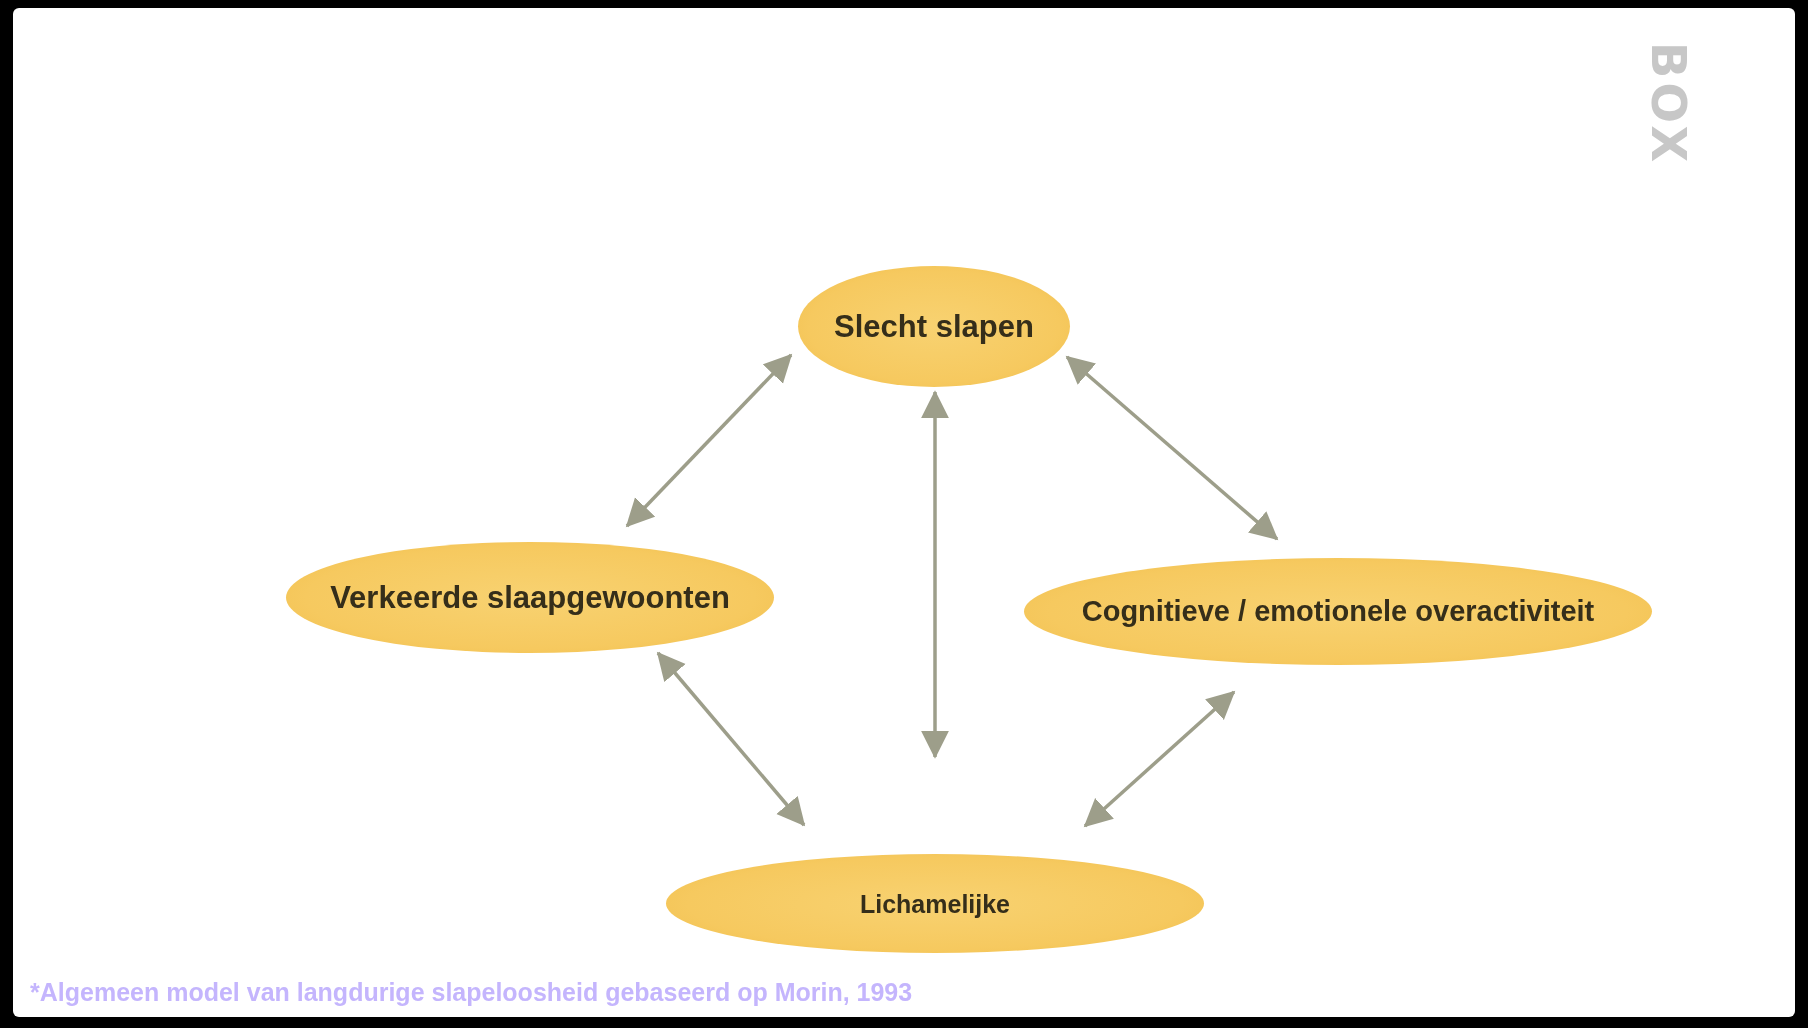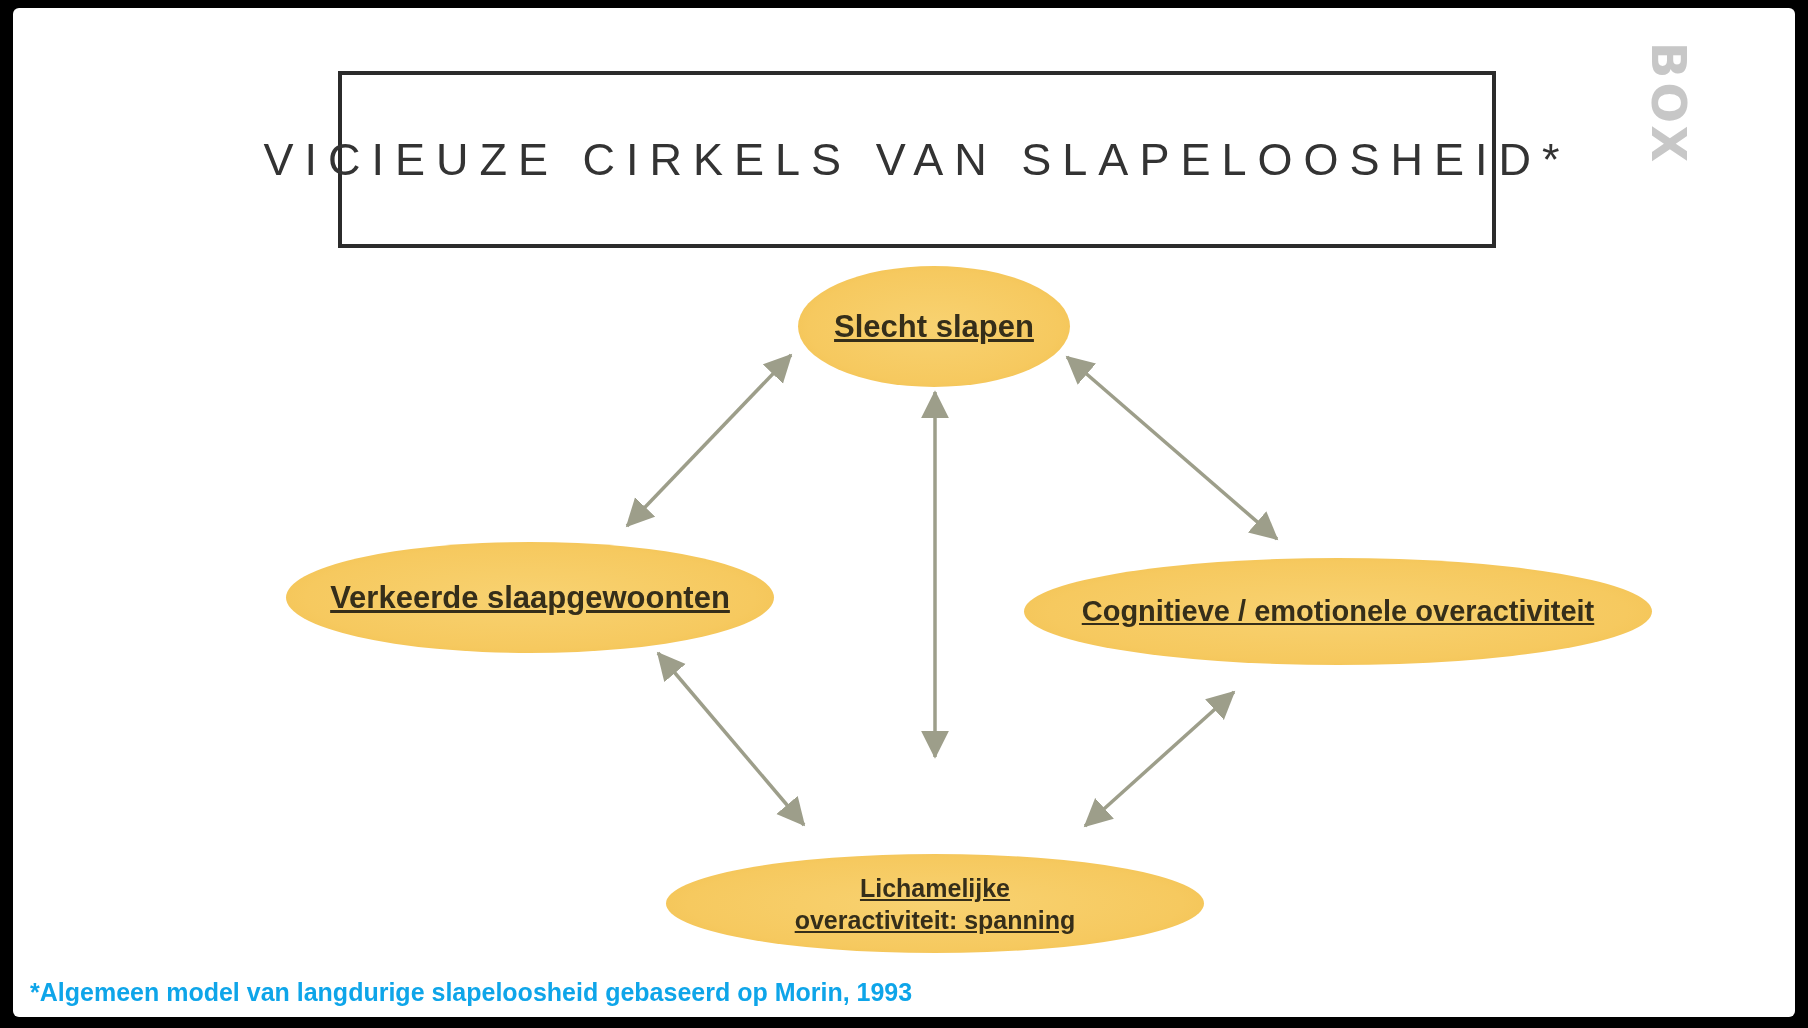--- a/index.html
+++ b/index.html
@@ -49,21 +49,20 @@
     border-radius: 50%;
     background: radial-gradient(ellipse at center, #f8d271 0%, #f6c95f 65%, #efbc48 100%);
     display: flex;
     flex-direction: column;
     align-items: center;
     justify-content: center;
     text-align: center;
     color: #352e1a;
     font-weight: 700;
     z-index: 3;
-    text-decoration: underline;
   }
   .node-slecht       { left: 798px;  top: 266px; width: 272px; height: 121px; font-size: 31px; }
   .node-verkeerde    { left: 286px;  top: 542px; width: 488px; height: 111px; font-size: 31px; }
   .node-cognitieve   { left: 1024px; top: 558px; width: 628px; height: 107px; font-size: 29px; }
   .node-lichamelijke { left: 666px;  top: 854px; width: 538px; height: 99px;  font-size: 25px; line-height: 1.28; }
   .arrows {
     position: absolute;
     left: 0; top: 0;
     width: 1808px;
     height: 1028px;
@@ -72,21 +71,21 @@
   .arrow-line {
     stroke: #9d9e8a;
     stroke-width: 3.5;
   }
   .footnote {
     position: absolute;
     left: 30px;
     top: 978px;
     font-size: 25px;
     font-weight: 600;
-    color: #0ea5e9;
+    color: #c4b5fd;
     z-index: 4;
   }
   .logo {
     position: absolute;
     left: 1624px;
     top: 50px;
     width: 90px;
     height: 108px;
     display: flex;
     align-items: center;
@@ -114,39 +113,35 @@
         <path d="M0,0 L8,4 L0,8 z" fill="#9d9e8a"></path>
       </marker>
     </defs>
     <line class="arrow-line" x1="791" y1="355" x2="627" y2="526" marker-start="url(#ah)" marker-end="url(#ah)"></line>
     <line class="arrow-line" x1="935" y1="392" x2="935" y2="757" marker-start="url(#ah)" marker-end="url(#ah)"></line>
     <line class="arrow-line" x1="1067" y1="357" x2="1277" y2="539" marker-start="url(#ah)" marker-end="url(#ah)"></line>
     <line class="arrow-line" x1="658" y1="653" x2="804" y2="825" marker-start="url(#ah)" marker-end="url(#ah)"></line>
     <line class="arrow-line" x1="1234" y1="692" x2="1085" y2="826" marker-start="url(#ah)" marker-end="url(#ah)"></line>
   </svg>
 
-  <div class="title-box">
-    <div class="title-text">VICIEUZE CIRKELS VAN SLAPELOOSHEID*</div>
-  </div>
 
   <div class="node node-slecht">
     <span>Slecht slapen</span>
   </div>
 
   <div class="node node-cognitieve">
     <span>Cognitieve / emotionele overactiviteit</span>
   </div>
 
   <div class="node node-verkeerde">
     <span>Verkeerde slaapgewoonten</span>
   </div>
 
   <div class="node node-lichamelijke">
     <span>Lichamelijke</span>
-    <span>overactiviteit: spanning</span>
   </div>
 
   <div class="footnote">*Algemeen model van langdurige slapeloosheid gebaseerd op Morin, 1993</div>
 
   <div class="logo">
     <span class="logo-text">BOX</span>
   </div>
 </div>
 
 </body></html>

